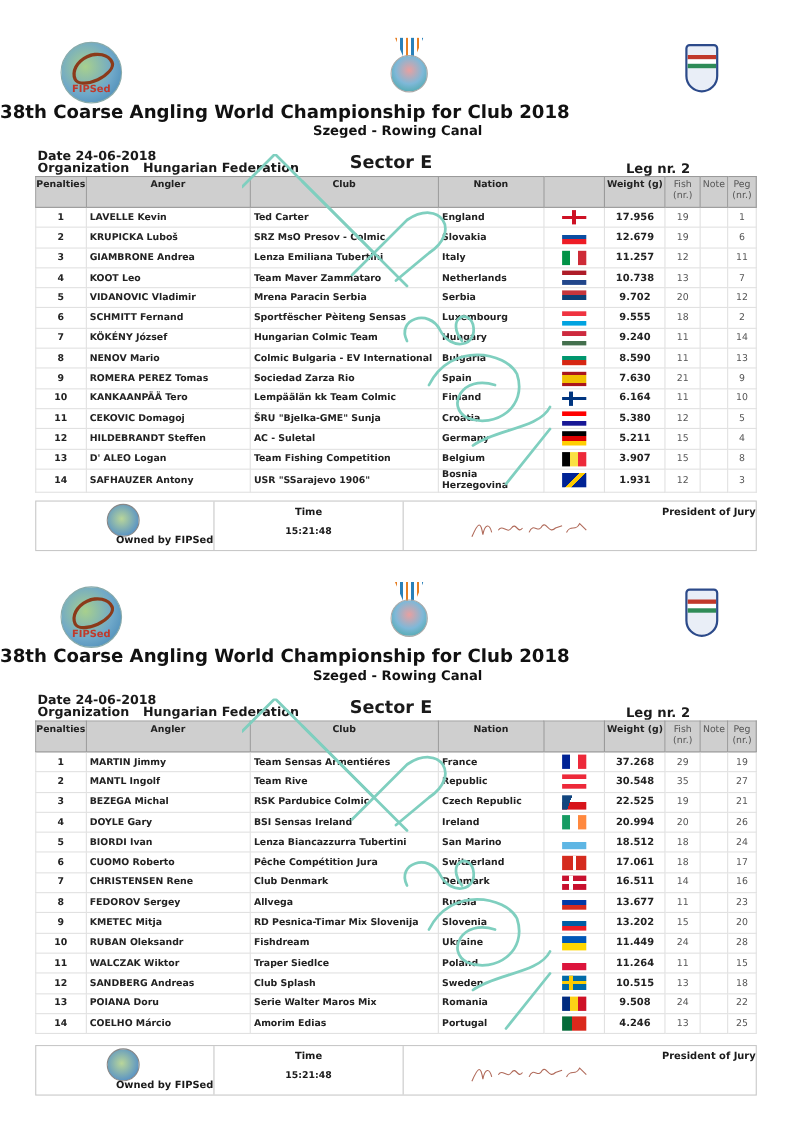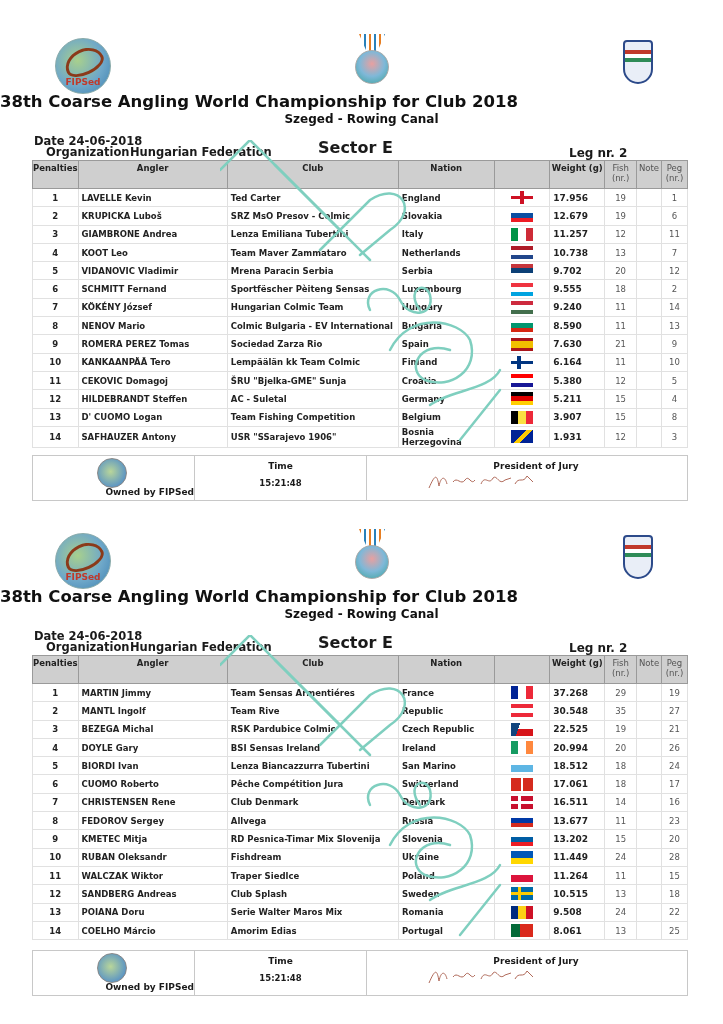--- a/index.html
+++ b/index.html
@@ -14,45 +14,45 @@
   .logo-fipsed .txt { position: absolute; left: 0; right: 0; bottom: 6px; text-align: center; font-size: 9px; font-weight: bold; color: #c0392b; }
   .logo-center { left: 349px; top: 34px; width: 46px; height: 50px; }
   .logo-center .rays { position: absolute; left: 10px; top: 0; width: 26px; height: 18px; background: repeating-linear-gradient(90deg, #e67e22 0 2px, transparent 2px 5px, #2980b9 5px 7px, transparent 7px 10px); clip-path: polygon(0 0,100% 0,70% 100%,30% 100%); }
   .logo-center .globe { position: absolute; left: 6px; top: 16px; width: 34px; height: 34px; border-radius: 50%; border: 1px solid #aaa; background: radial-gradient(circle at 50% 40%, #e8a0a0 0%, #7fb8d8 50%, #3aa39b 100%); }
   .logo-right { left: 623px; top: 40px; width: 30px; height: 44px; border: 2px solid #2c4a8a; border-radius: 4px 4px 15px 15px; background: #e9eef7; overflow: hidden; }
   .logo-right .stripe { height: 4px; }
 
   .title { position: absolute; left: 0; width: 723px; top: 92px; text-align: left; font-size: 16.5px; font-weight: bold; color: #111; }
   .subtitle { position: absolute; left: 0; width: 723px; top: 112px; text-align: center; font-size: 12px; font-weight: bold; color: #111; }
   .date { position: absolute; left: 34px; top: 134px; font-size: 11.5px; font-weight: bold; }
-  .org-label { position: absolute; left: 34px; top: 145px; font-size: 11.5px; font-weight: bold; margin-left: 12px; }
+  .org-label { position: absolute; left: 34px; top: 145px; font-size: 11.5px; font-weight: bold; }
   .org-value { position: absolute; left: 130px; top: 145px; font-size: 11.5px; font-weight: bold; }
   .sector { position: absolute; left: 318px; top: 138px; font-size: 16px; font-weight: bold; }
   .leg { position: absolute; left: 569px; top: 146px; font-size: 12px; font-weight: bold; }
 
   table.results { position: absolute; left: 32px; top: 160px; width: 656px; border-collapse: collapse; font-size: 8.5px; }
   table.results th { background: #cfcfcf; border: 1px solid #9a9a9a; font-weight: bold; vertical-align: top; height: 28px; padding-top: 2px; font-size: 8.5px; color: #222; }
   table.results th.light { font-weight: normal; color: #555; }
   table.results td { border: 1px solid #e1e1e1; height: 18.3px; font-weight: bold; color: #222; padding: 0 3px; }
   td.c { text-align: center; }
   td.num { text-align: center; font-weight: normal !important; color: #555 !important; }
-  td.w { font-size: 9px; }
+  td.w { text-align: center; font-size: 9px; }
   .flag { display: inline-block; width: 22px; height: 13px; vertical-align: middle; }
 
   .footer { position: absolute; left: 32px; top: 455px; width: 656px; height: 46px; border: 1px solid #c8c8c8; display: flex; }
   .footer > div { position: relative; border-right: 1px solid #c8c8c8; }
   .footer > div:last-child { border-right: none; }
   .f-owner { width: 162px; }
   .f-time { width: 172px; }
   .f-pres { flex: 1; }
   .footer-logo { position: absolute; left: 64px; top: 2px; width: 30px; height: 30px; border-radius: 50%; background: radial-gradient(circle at 45% 45%, #b9d69a 0%, #5f97c2 70%, #3b6e9a 100%); border: 1px solid #888; }
   .owned { position: absolute; left: 0; right: 0; bottom: 3px; text-align: right; font-size: 9px; font-weight: bold; }
   .time-label { position: absolute; left: 0; right: 0; top: 5px; text-align: center; font-size: 9px; font-weight: bold; }
   .time-val { position: absolute; left: 0; right: 0; top: 22px; text-align: center; font-size: 8.5px; font-weight: bold; }
-  .pres-label { position: absolute; left: 18px; right: 0; top: 5px; text-align: center; font-size: 9px; font-weight: bold; }
+  .pres-label { position: absolute; left: 18px; right: 0; top: 5px; text-align: right; font-size: 9px; font-weight: bold; }
   .signature { position: absolute; left: 60px; top: 16px; width: 110px; height: 18px; }
 
   .watermark { position: absolute; left: 220px; top: 140px; width: 320px; height: 340px; pointer-events: none; }
 </style>
 </head>
 <body>
 
 <div id="root">
   <div class="sheet s1">
     <div class="logo logo-fipsed">
@@ -217,21 +217,21 @@
             <td>AC - Suletal</td>
             <td>Germany</td>
             <td class="c"><span class="flag" style="background: linear-gradient(rgb(0, 0, 0) 0px, rgb(0, 0, 0) 33%, rgb(221, 0, 0) 33%, rgb(221, 0, 0) 66%, rgb(255, 206, 0) 66%);"></span></td>
             <td class="w">5.211</td>
             <td class="num">15</td>
             <td class="num"></td>
             <td class="num">4</td>
           </tr>
           <tr>
             <td class="c">13</td>
-            <td>D' CUOMO Logan</td>
+            <td>D' ALEO Logan</td>
             <td>Team Fishing Competition</td>
             <td>Belgium</td>
             <td class="c"><span class="flag" style="background: linear-gradient(90deg, rgb(0, 0, 0) 0px, rgb(0, 0, 0) 33%, rgb(250, 224, 66) 33%, rgb(250, 224, 66) 66%, rgb(237, 41, 57) 66%);"></span></td>
             <td class="w">3.907</td>
             <td class="num">15</td>
             <td class="num"></td>
             <td class="num">8</td>
           </tr>
           <tr>
             <td class="c">14</td>
@@ -452,21 +452,21 @@
             <td class="num">24</td>
             <td class="num"></td>
             <td class="num">22</td>
           </tr>
           <tr>
             <td class="c">14</td>
             <td>COELHO Márcio</td>
             <td>Amorim Edias</td>
             <td>Portugal</td>
             <td class="c"><span class="flag" style="background: linear-gradient(90deg, rgb(4, 106, 56) 0px, rgb(4, 106, 56) 40%, rgb(218, 41, 28) 40%);"></span></td>
-            <td class="w">8.061</td>
+            <td class="w">4.246</td>
             <td class="num">13</td>
             <td class="num"></td>
             <td class="num">25</td>
           </tr>
         </tbody>
     </table>
     <div class="footer">
       <div class="f-owner">
         <div class="footer-logo"></div>
         <div class="owned">Owned by FIPSed</div>

